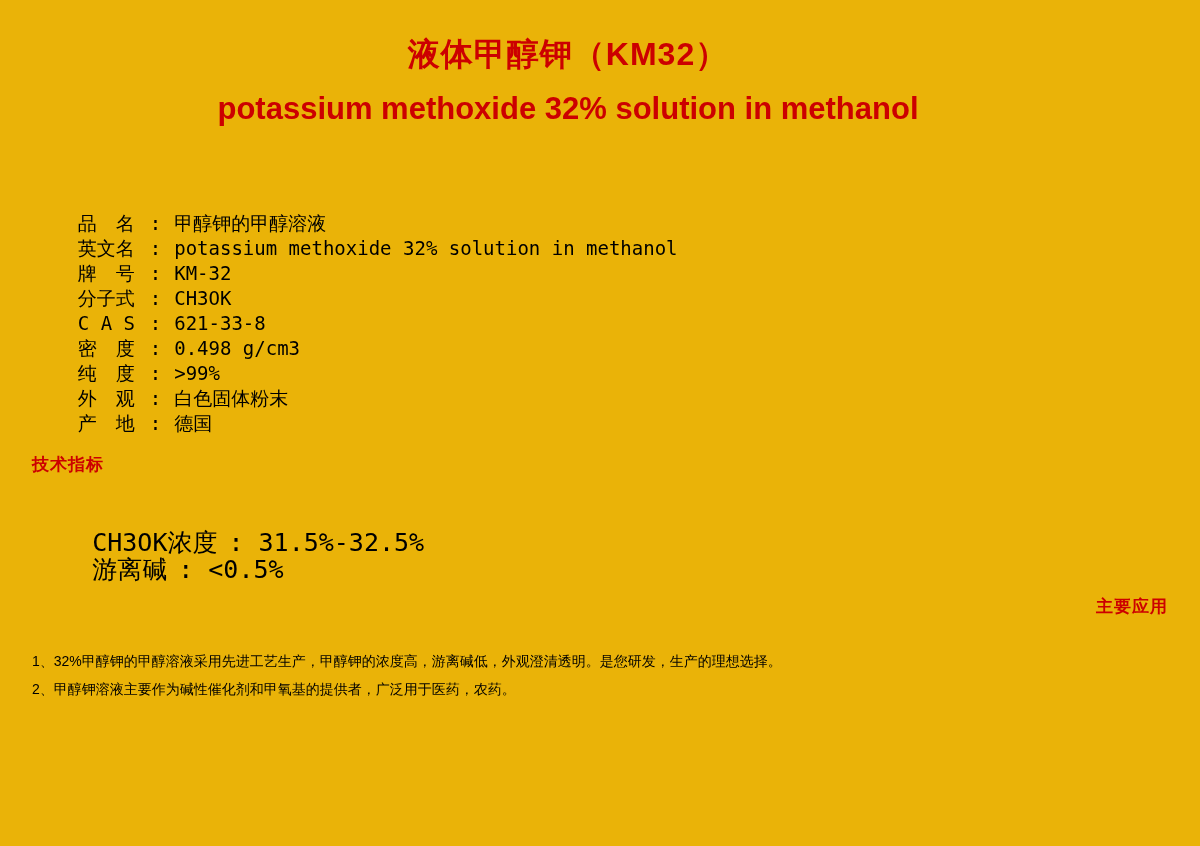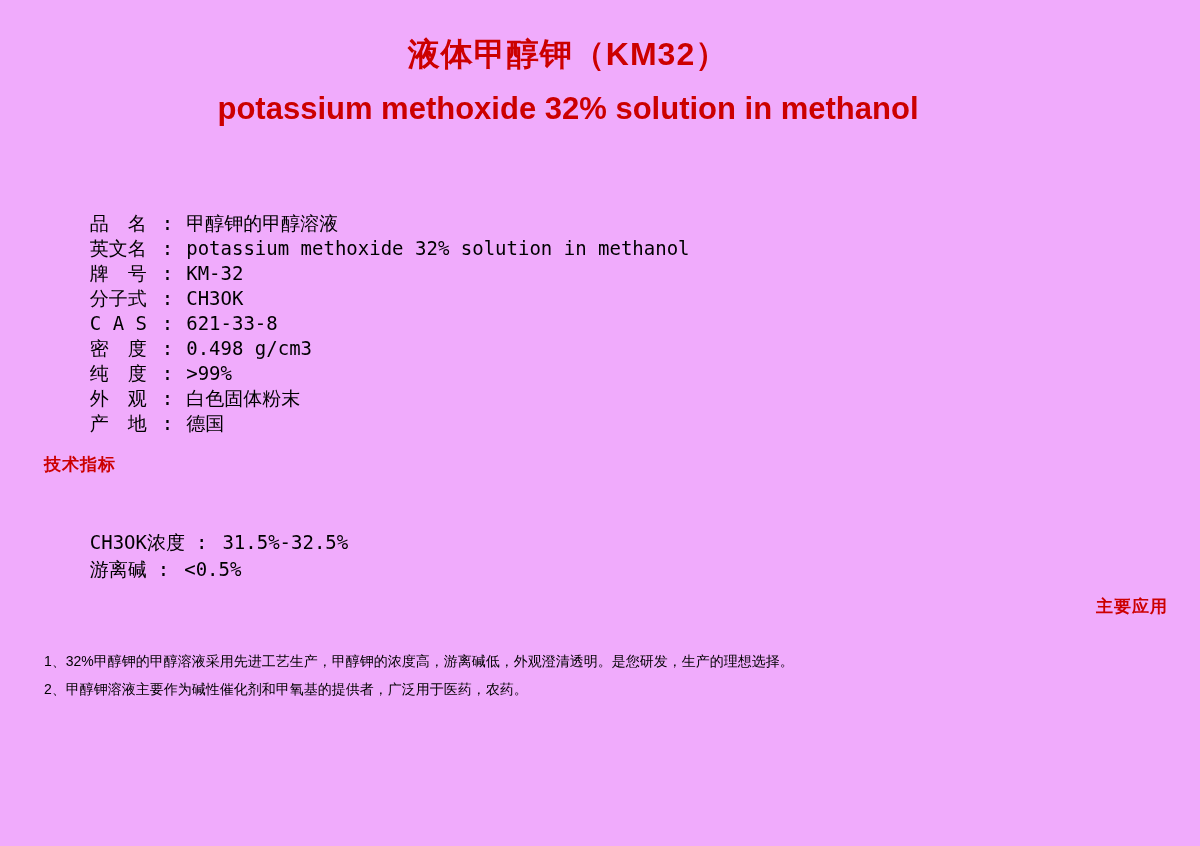--- a/index.html
+++ b/index.html
@@ -7,21 +7,21 @@
   html, body { margin: 0; padding: 0; background: #ffffff; }
   body {
     width: 1200px; height: 846px;
     font-family: "Liberation Sans", sans-serif;
     color: var(--ink);
     overflow: hidden;
   }
   .page {
     position: relative;
     width: 1200px; height: 846px;
-    background: #f0abfc;
+    background: #eab308;
   }
 
   
   .header {
     padding-top: 34px;
     padding-right: 64px;       
     text-align: center;
     color: var(--accent);
   }
   .title-cn {
@@ -32,21 +32,21 @@
     letter-spacing: 1px;
   }
   .title-en {
     margin: 15px 0 0 0;
     font-size: 31px;
     line-height: 40px;
     font-weight: bold;
   }
 
   
-  .content { padding-left: 44px; padding-right: 32px; }
+  .content { padding-left: 32px; padding-right: 32px; }
 
   .info-list {
     margin-top: 57px;
     font-family: "DejaVu Sans Mono", "Liberation Mono", monospace;
     font-size: 19px;
     color: var(--ink);
   }
   .info-row { line-height: 25px; height: 25px; white-space: pre; }
   .info-row .lbl { display: inline-block; min-width: 63px; }
   .info-row .sep { margin: 0 13px 0 9px; }
@@ -58,21 +58,21 @@
     line-height: 28px;
     font-weight: bold;
     letter-spacing: 1px;
   }
   .heading-tech { margin-top: 40px; }
   .heading-apps { margin-top: 37px; text-align: right; }
 
   .spec-list {
     margin-top: 23px;
     font-family: "DejaVu Sans Mono", "Liberation Mono", monospace;
-    font-size: 19px;
+    font-size: 25px;
     color: var(--ink);
   }
   .spec-row { line-height: 27px; height: 27px; white-space: pre; }
   .spec-row .sep { margin: 0 15px 0 11px; }
 
   .app-list { margin-top: 26px; }
   .app-line {
     margin: 0;
     font-size: 14px;
     line-height: 28px;

